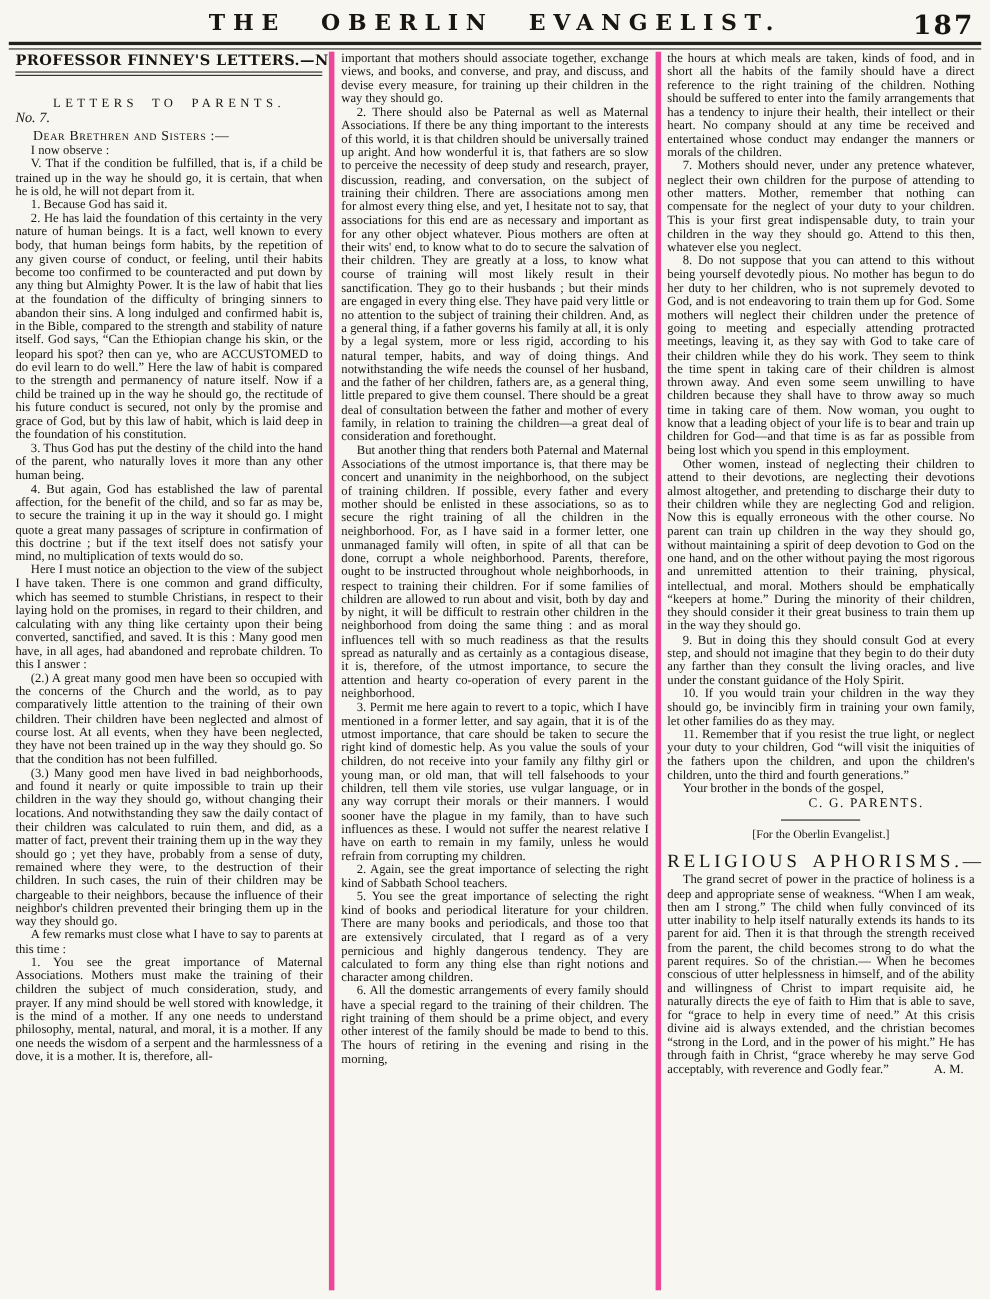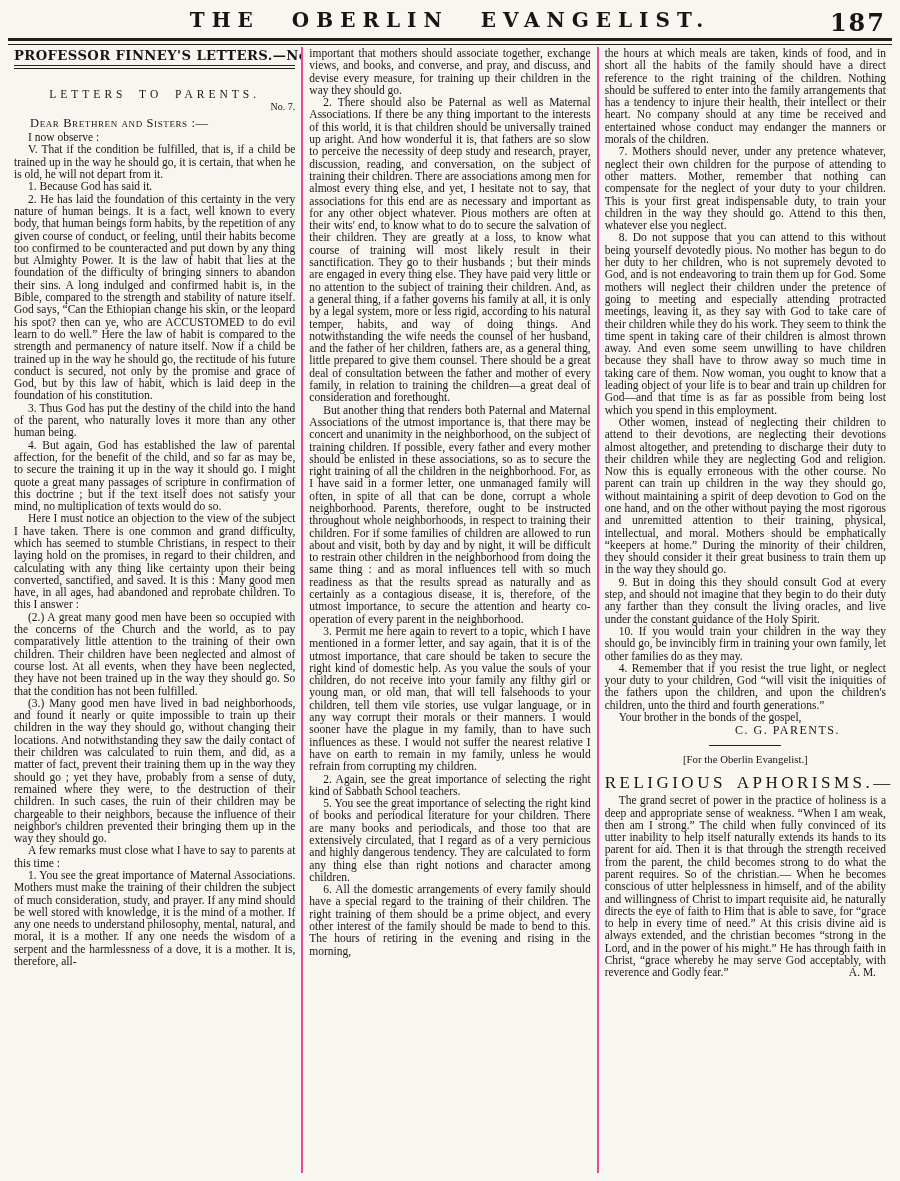--- a/index.html
+++ b/index.html
@@ -35,21 +35,21 @@
   }
 
   
   .columns { display:flex; margin-top:2px; }
   .col {
     width:282px; padding:0 6px;
     height:1126px; overflow:hidden;
     font-size:11.5px; line-height:12.3px;
     text-align:justify;
   }
-  .col + .col { border-left:2px solid #ec4899; }
+  .col + .col { border-left:5px solid #ec4899; }
   .col p { margin:0; text-indent:14px; }
   .cont p:first-child { text-indent:0; }
 
   
   .article-header {
     font-family:"DejaVu Serif", serif;
     font-weight:bold; font-size:13.2px;
     text-align:center; letter-spacing:0.4px;
     padding:3px 0 3px 0; white-space:nowrap;
   }
@@ -57,21 +57,21 @@
     height:2px;
     border-top:1.6px solid #23201c;
     border-bottom:0.8px solid #23201c;
     margin-bottom:5px;
   }
   .section-title {
     text-align:center; font-size:11.5px;
     letter-spacing:4px; word-spacing:6px;
     margin-top:19px; white-space:nowrap;
   }
-  .section-no { text-align:right; font-size:10px; margin-bottom:4px; }
+  .section-no { text-align:left; font-size:13px; margin-bottom:4px;font-style:italic; }
   .salutation { font-variant:small-caps; letter-spacing:0.6px; font-size:12.5px; margin:2px 16px; }
   .observe { text-indent:62px;font-family:Liberation Serif, serif; }
 
   
   .signature-line { text-indent:14px; }
   .signature-name { text-align:right; padding-right:46px; letter-spacing:1.5px; font-size:12px; margin-top:1px; }
   .short-rule { width:72px; border-top:1.2px solid #23201c; margin:8px auto 7px auto; }
   .credit { text-align:center; font-size:10.8px; text-indent:0 !important; margin-bottom:2px; }
   .aph-title {
     text-align:center; font-size:17px;
@@ -127,21 +127,21 @@
     </div>
 
     <div class="col">
       <div class="cont">
           <p>the hours at which meals are taken, kinds of food, and in short all the habits of the family should have a direct reference to the right training of the children.  Nothing should be suffered to enter into the family arrangements that has a tendency to injure their health, their intellect or their heart.  No company should at any time be received and entertained whose conduct may endanger the manners or morals of the children.</p>
           <p>7. Mothers should never, under any pretence whatever, neglect their own children for the purpose of attending to other matters.  Mother, remember that nothing can compensate for the neglect of your duty to your children.  This is your first great indispensable duty, to train your children in the way they should go.  Attend to this then, whatever else you neglect.</p>
           <p>8. Do not suppose that you can attend to this without being yourself devotedly pious.  No mother has begun to do her duty to her children, who is not supremely devoted to God, and is not endeavoring to train them up for God.  Some mothers will neglect their children under the pretence of going to meeting and especially attending protracted meetings, leaving it, as they say with God to take care of their children while they do his work. They seem to think the time spent in taking care of their children is almost thrown away.  And even some seem unwilling to have children because they shall have to throw away so much time in taking care of them.  Now woman, you ought to know that a leading object of your life is to bear and train up children for God—and that time is as far as possible from being lost which you spend in this employment.</p>
           <p>Other women, instead of neglecting their children to attend to their devotions, are neglecting their devotions almost altogether, and pretending to discharge their duty to their children while they are neglecting God and religion.  Now this is equally erroneous with the other course.  No parent can train up children in the way they should go, without maintaining a spirit of deep devotion to God on the one hand, and on the other without paying the most rigorous and unremitted attention to their training, physical, intellectual, and moral.  Mothers should be emphatically “keepers at home.”  During the minority of their children, they should consider it their great business to train them up in the way they should go.</p>
           <p>9. But in doing this they should consult God at every step, and should not imagine that they begin to do their duty any farther than they consult the living oracles, and live under the constant guidance of the Holy Spirit.</p>
           <p>10. If you would train your children in the way they should go, be invincibly firm in training your own family, let other families do as they may.</p>
-          <p>4. Remember that if you resist the true light, or neglect your duty to your children, God “will visit the iniquities of the fathers upon the children, and upon the children's children, unto the third and fourth generations.”</p>
+          <p>11. Remember that if you resist the true light, or neglect your duty to your children, God “will visit the iniquities of the fathers upon the children, and upon the children's children, unto the third and fourth generations.”</p>
         </div>
       <p class="signature-line">Your brother in the bonds of the gospel,</p>
       <div class="signature-name">C. G. PARENTS.</div>
 
       <div class="short-rule"></div>
       <div class="credit">[For the Oberlin Evangelist.]</div>
       <div class="aph-title">RELIGIOUS APHORISMS.—No. 3.</div>
       <div>
           <p>The grand secret of power in the practice of holiness is a deep and appropriate sense of weakness. “When I am weak, then am I strong.”  The child when fully convinced of its utter inability to help itself naturally extends its hands to its parent for aid.  Then it is that through the strength received from the parent, the child becomes strong to do what the parent requires.  So of the christian.— When he becomes conscious of utter helplessness in himself, and of the ability and willingness of Christ to impart requisite aid, he naturally directs the eye of faith to Him that is able to save, for “grace to help in every time of need.”  At this crisis divine aid is always extended, and the christian becomes “strong in the Lord, and in the power of his might.”  He has through faith in Christ, “grace whereby he may serve God acceptably, with reverence and Godly fear.”</p>
         </div>

